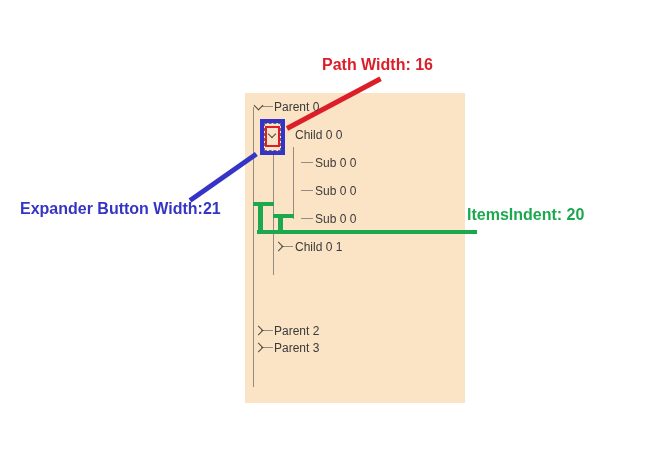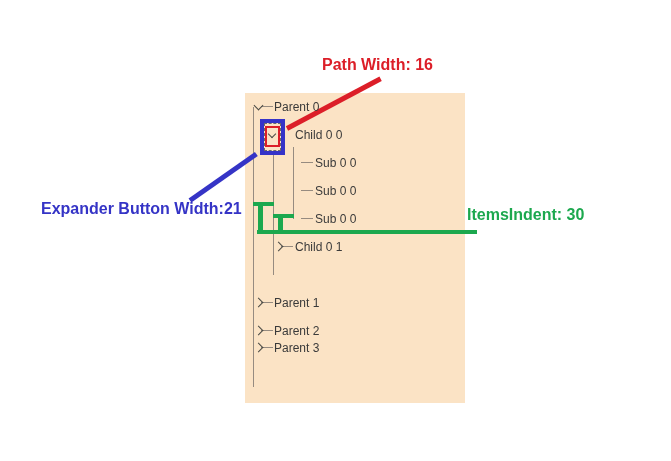--- a/index.html
+++ b/index.html
@@ -57,21 +57,21 @@
 
   
   .line-red{position:absolute;left:287px;top:126px;width:106px;height:5px;
     background:var(--annotation-red);transform:rotate(-28deg);transform-origin:0 50%;}
   .line-blue{position:absolute;left:190px;top:198px;width:81px;height:5px;
     background:var(--annotation-blue);transform:rotate(-35deg);transform-origin:0 50%;}
 
   
   .ann{position:absolute;font-size:16px;font-weight:bold;white-space:nowrap;}
   .ann-red{left:322px;top:56px;color:var(--annotation-red);}
-  .ann-blue{left:41px;top:200px;color:var(--annotation-blue);text-align:right;}
+  .ann-blue{left:20px;top:200px;color:var(--annotation-blue);text-align:right;}
   .ann-green{left:467px;top:206px;color:var(--annotation-green);}
 </style>
 </head>
 <body>
 
 <div class="stage">
 
   <div class="panel"></div>
 
   <div class="vguide g0"></div>
@@ -103,25 +103,20 @@
     <span class="lbl">Sub 0 0</span>
   </div>
 
   <div class="row r5 lvl1">
     <span class="stub"></span>
     <span class="chev right"></span>
     <span class="lbl">Child 0 1</span>
   </div>
 
 
-  <div class="row r7 lvl0">
-    <span class="stub"></span>
-    <span class="chev right"></span>
-    <span class="lbl">Parent 1</span>
-  </div>
 
   <div class="row r8 lvl0">
     <span class="stub"></span>
     <span class="chev right"></span>
     <span class="lbl">Parent 2</span>
   </div>
 
   <div class="row r9 lvl0">
     <span class="stub"></span>
     <span class="chev right"></span>
@@ -138,15 +133,15 @@
   <div class="green gstem1"></div>
   <div class="green gcap2"></div>
   <div class="green gstem2"></div>
   <div class="green gbar"></div>
 
   <div class="line-red"></div>
   <div class="line-blue"></div>
 
   <div class="ann ann-red">Path Width: 16</div>
   <div class="ann ann-blue">Expander Button Width:21</div>
-  <div class="ann ann-green">ItemsIndent: 30</div>
+  <div class="ann ann-green">ItemsIndent: 20</div>
 
 </div>
 
 </body></html>

